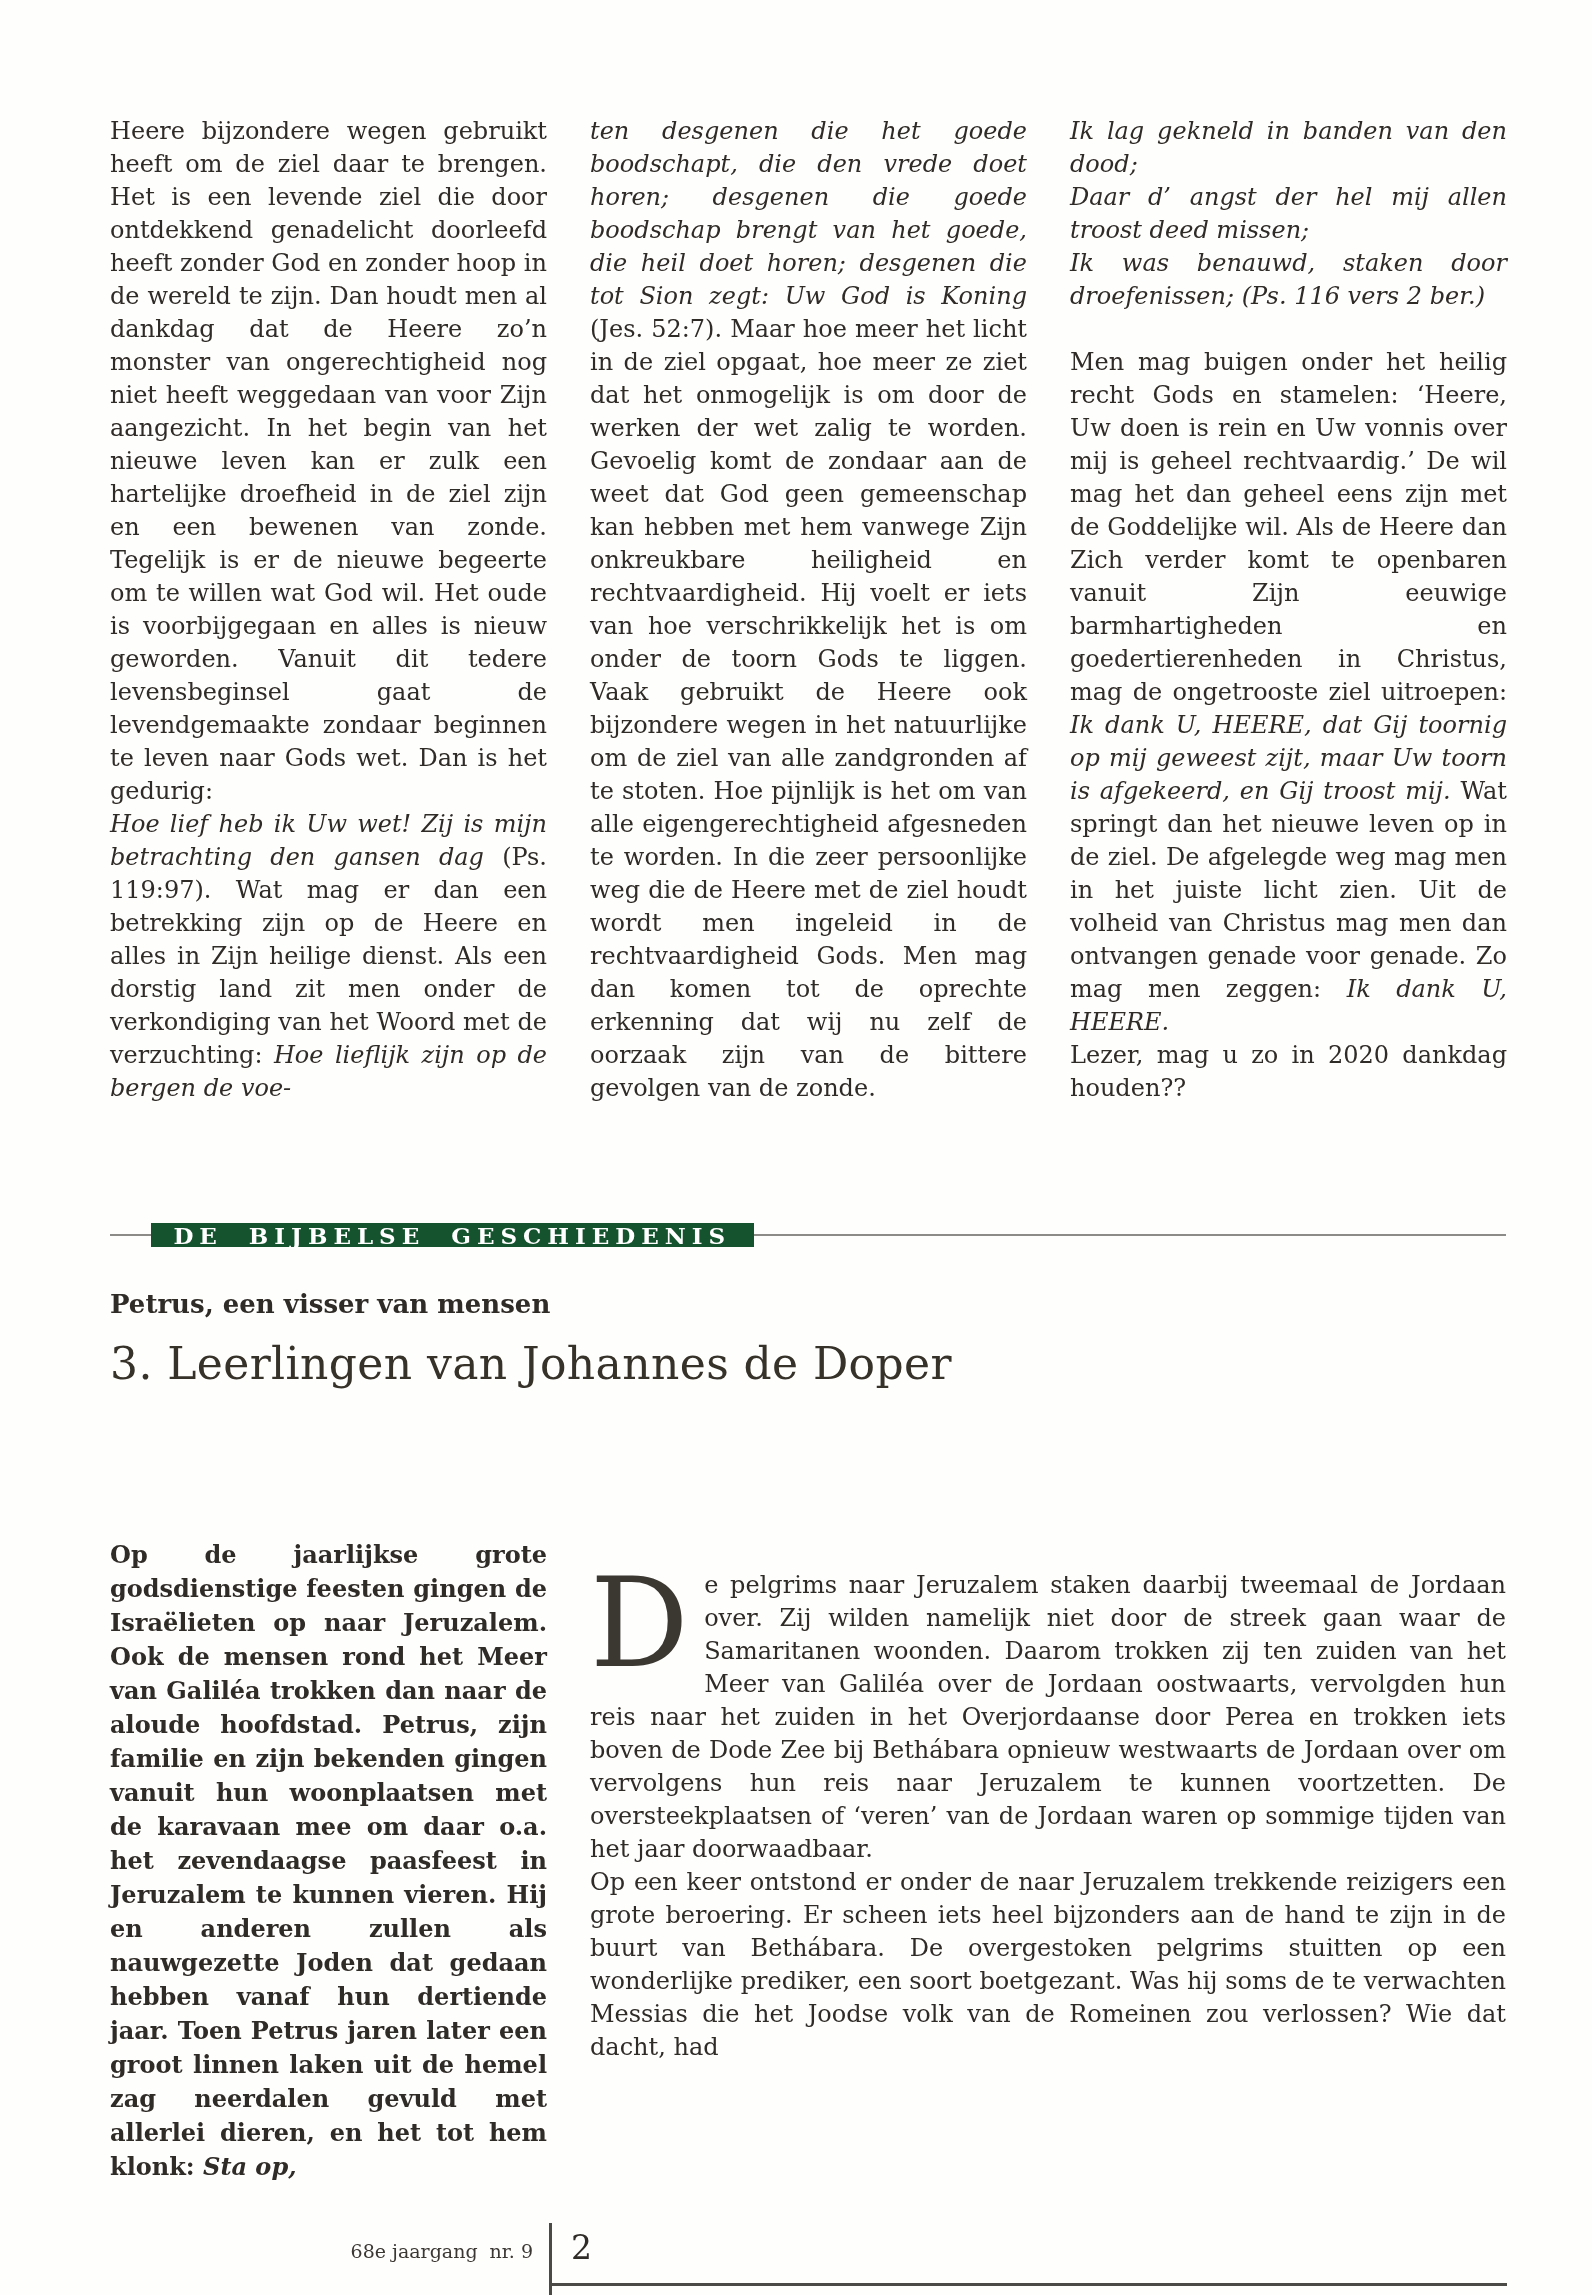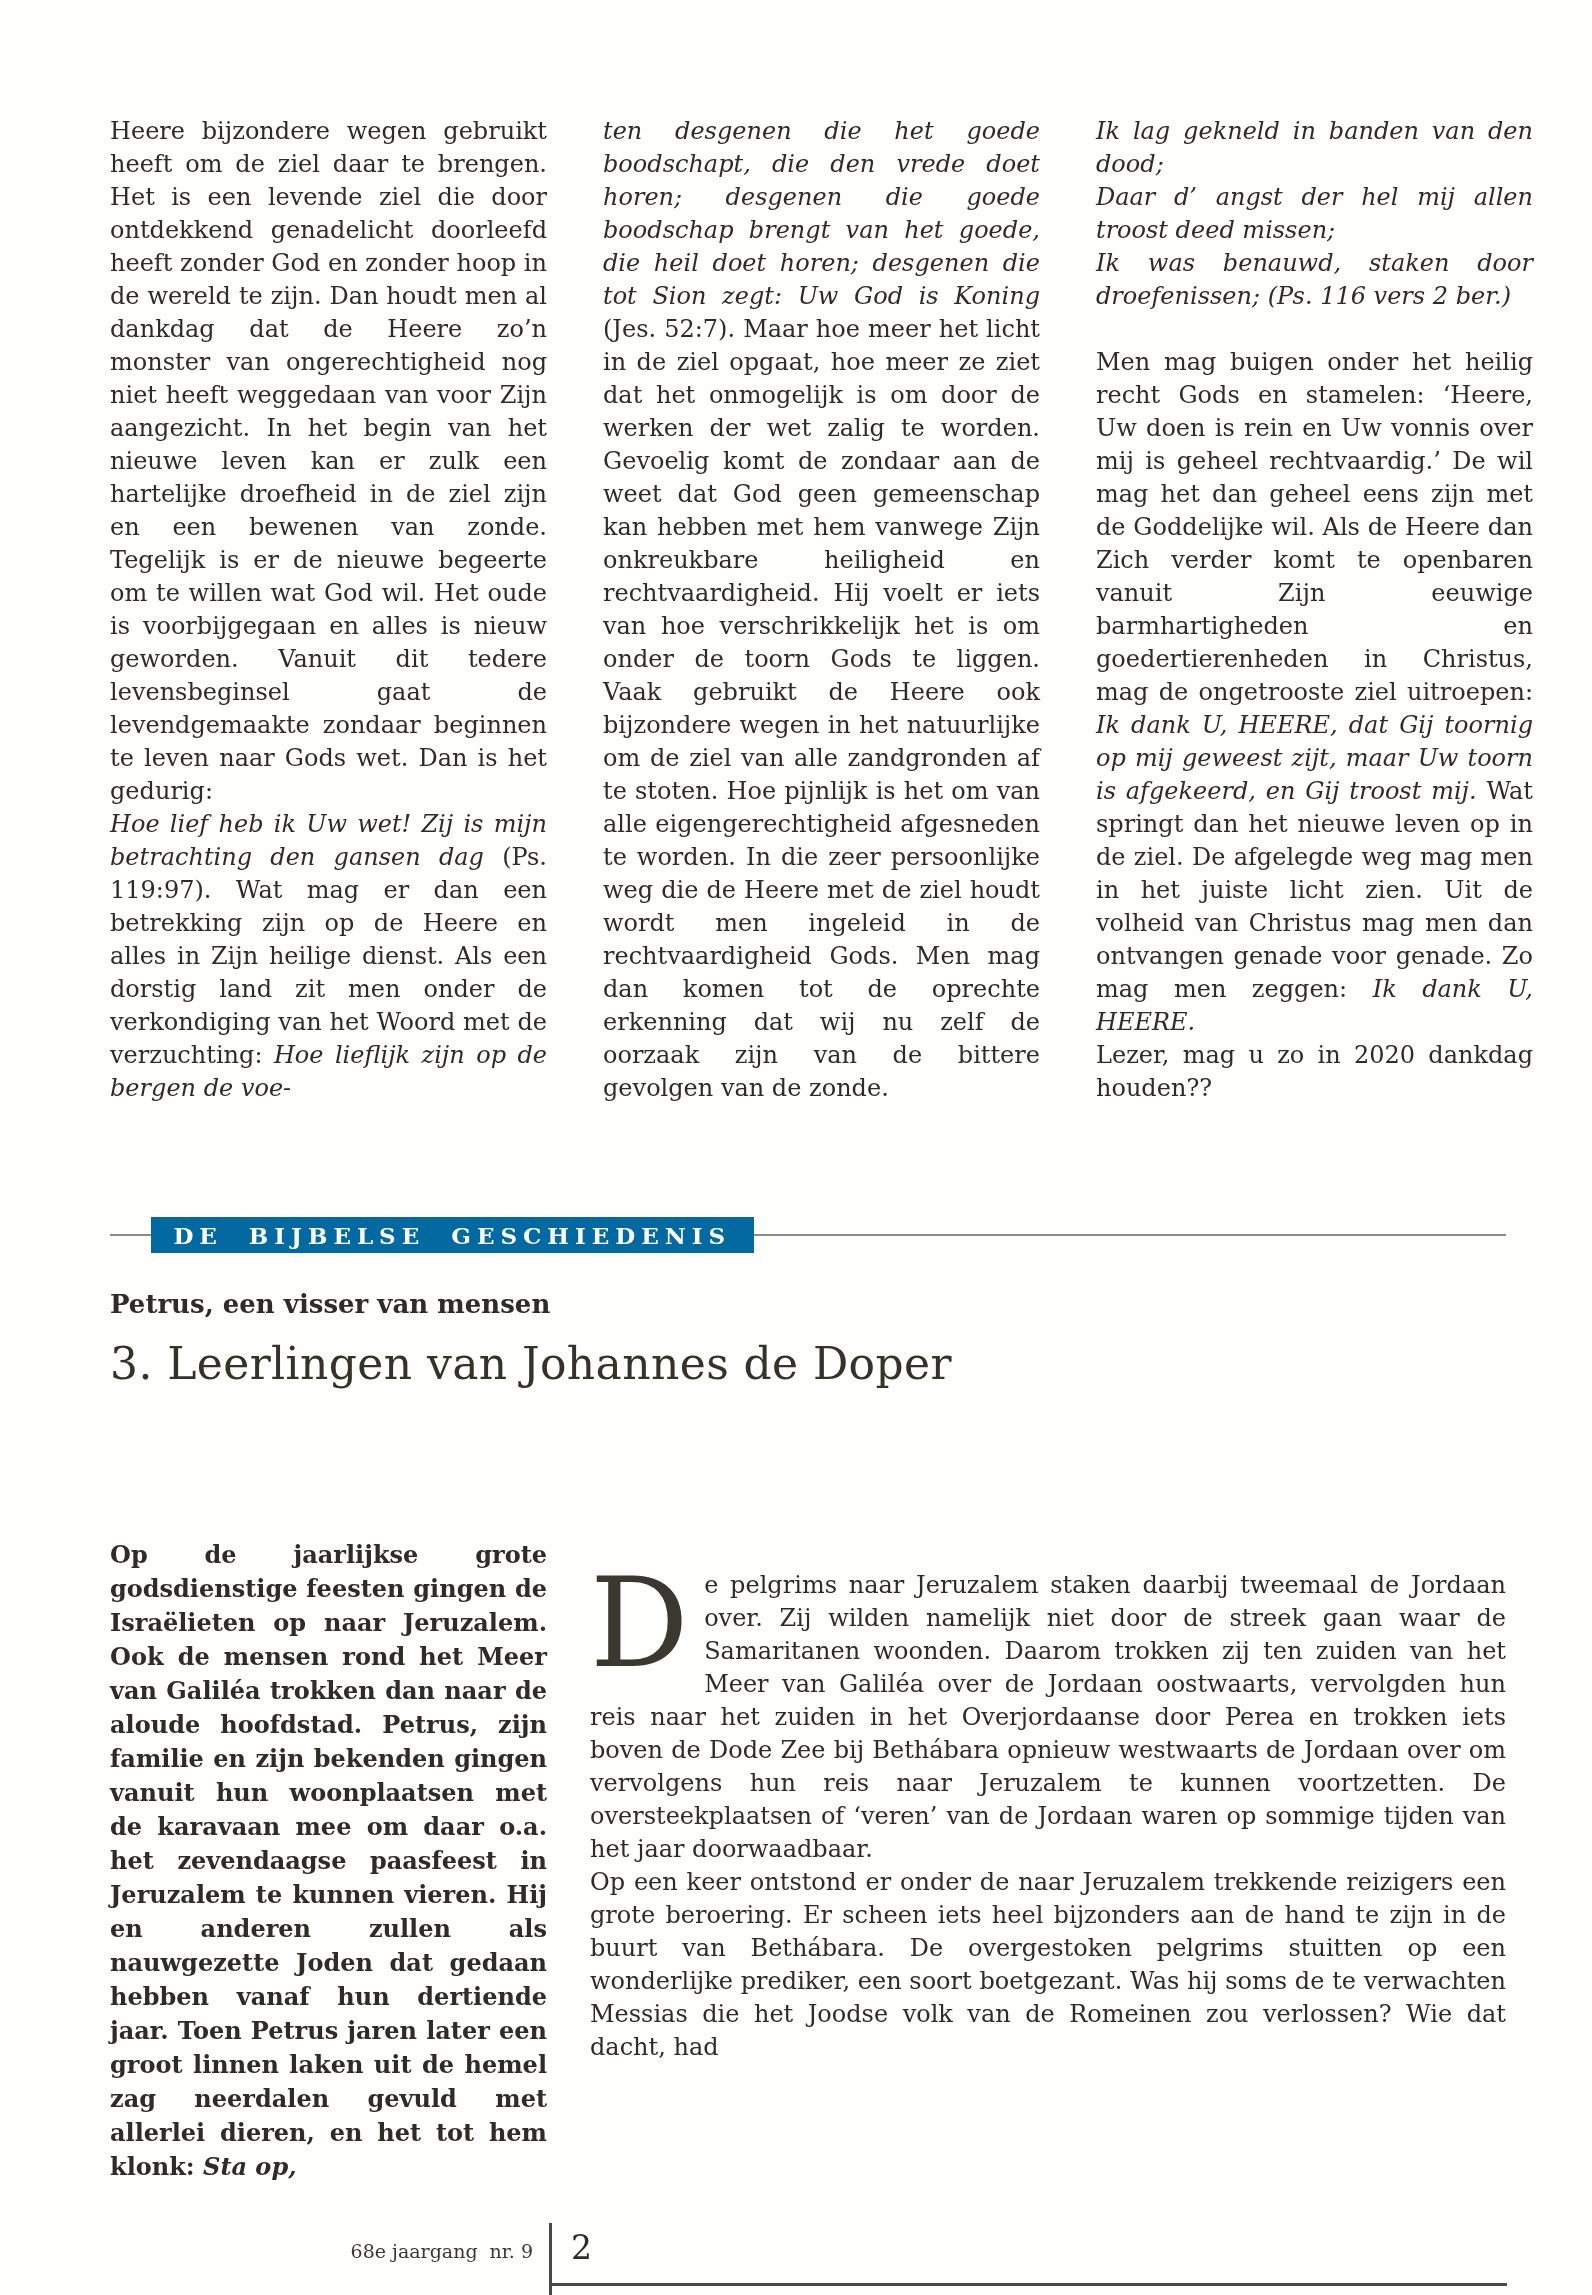--- a/index.html
+++ b/index.html
@@ -16,42 +16,42 @@
   .just { text-align: justify; }
   .it { font-style: italic; }
   .bd { font-weight: bold; }
 
   
   .top-columns {
     position: absolute;
     top: 115px; left: 110px;
     width: 1396px;
     display: flex;
-    gap: 56px;
+    gap: 43px;
     font-size: 24px;
     line-height: 33px;
   }
   .top-columns .col { flex: 0 0 437px; width: 437px; }
   .para-gap { margin-top: 33px; }
 
   
   .banner-row {
     position: absolute;
     top: 1215px; left: 110px;
     width: 1396px; height: 40px;
     display: flex;
     align-items: center;
   }
   .banner-line { height: 2.6px; background: #8d8b87; }
   .banner-line.left { flex: 0 0 41px; }
   .banner-line.right { flex: 1; }
   .banner-box {
-    background: #0369a1;
+    background: #14532d;
     color: #ffffff;
-    height: 36px;
+    height: 24px;
     display: flex;
     align-items: center;
     padding: 0 22.4px;
     font-weight: bold;
     font-size: 23px;
     letter-spacing: 6px;
     word-spacing: 12px;
     white-space: nowrap;
   }
   .author {

